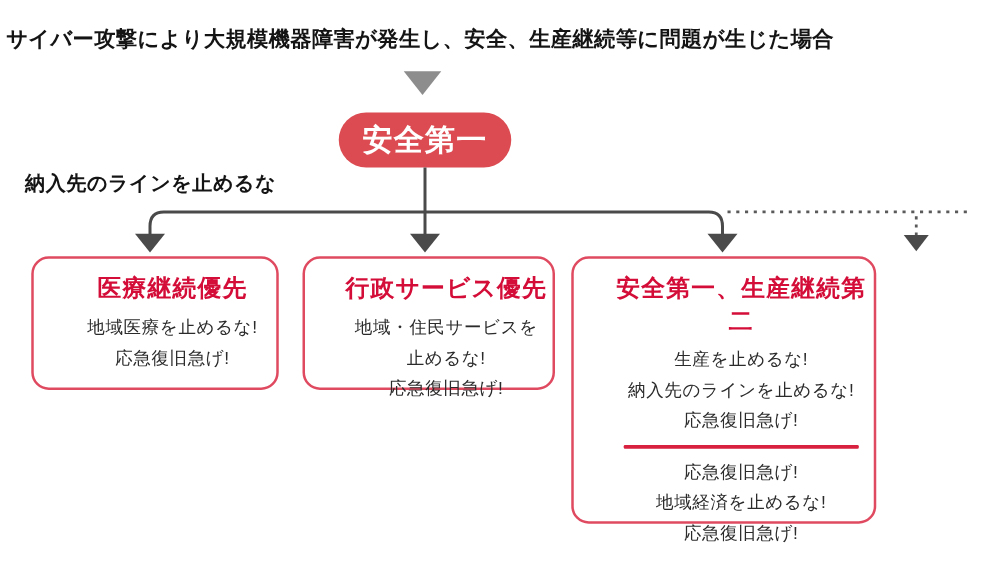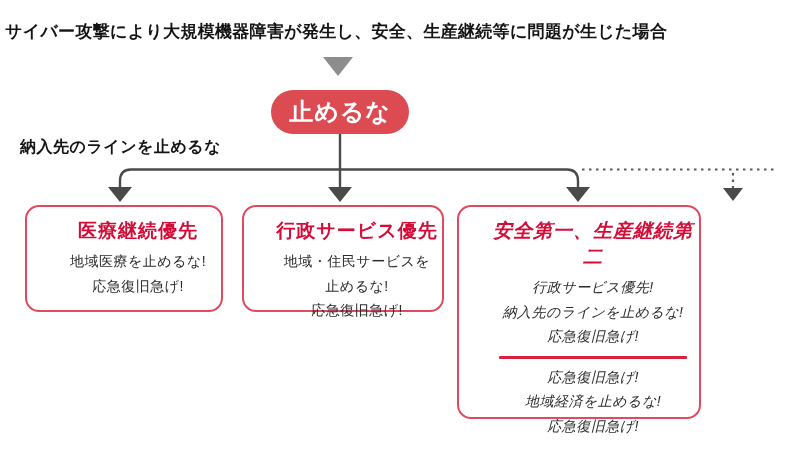--- a/index.html
+++ b/index.html
@@ -81,39 +81,39 @@
     letter-spacing: 1px;
   }
   .pbox .line {
     font-size: 14px;
     color: #2b2b2b;
     line-height: 24.5px;
     letter-spacing: 0.5px;
   }
   .box-medical    { left: 25px;  top: 205px; width: 198px; height: 107px; }
   .box-government { left: 242px; top: 205px; width: 202px; height: 107px; }
-  .box-safety     { left: 457px; top: 205px; width: 244px; height: 214px; font-style: italic; }
+  .box-safety     { left: 457px; top: 205px; width: 244px; height: 214px; }
   .divider {
     height: 3px;
     background: #d8203f;
     margin: 7px 12px 6px 12px;
     border-radius: 1px;
   }
 </style>
 </head>
 <body>
 
 <div class="canvas">
 
   <div class="header-text">サイバー攻撃により大規模機器障害が発生し、安全、生産継続等に問題が生じた場合</div>
 
   <div class="down-triangle"></div>
 
   <div class="hq-pill">
-    <span>止めるな</span>
+    <span>安全第一</span>
   </div>
 
   <div class="purpose-label">納入先のラインを止めるな</div>
 
   <svg class="connector-svg" width="800" height="470" viewBox="0 0 800 470">
 
     <path d="M340,134 V189" fill="none" stroke="#4a4a4a" stroke-width="2.4"></path>
 
     <path d="M120,189 V181 Q120,169.5 131,169.5 H567 Q578,169.5 578,181 V189" fill="none" stroke="#4a4a4a" stroke-width="2.4"></path>
 
@@ -134,21 +134,21 @@
 
   <div class="pbox box-government">
     <div class="title">行政サービス優先</div>
     <div class="line">地域・住民サービスを</div>
     <div class="line">止めるな!</div>
     <div class="line">応急復旧急げ!</div>
   </div>
 
   <div class="pbox box-safety">
     <div class="title">安全第一、生産継続第二</div>
-    <div class="line">行政サービス優先!</div>
+    <div class="line">生産を止めるな!</div>
     <div class="line">納入先のラインを止めるな!</div>
     <div class="line">応急復旧急げ!</div>
     <div class="divider"></div>
     <div class="line">応急復旧急げ!</div>
     <div class="line">地域経済を止めるな!</div>
     <div class="line">応急復旧急げ!</div>
   </div>
 
 </div>
 

